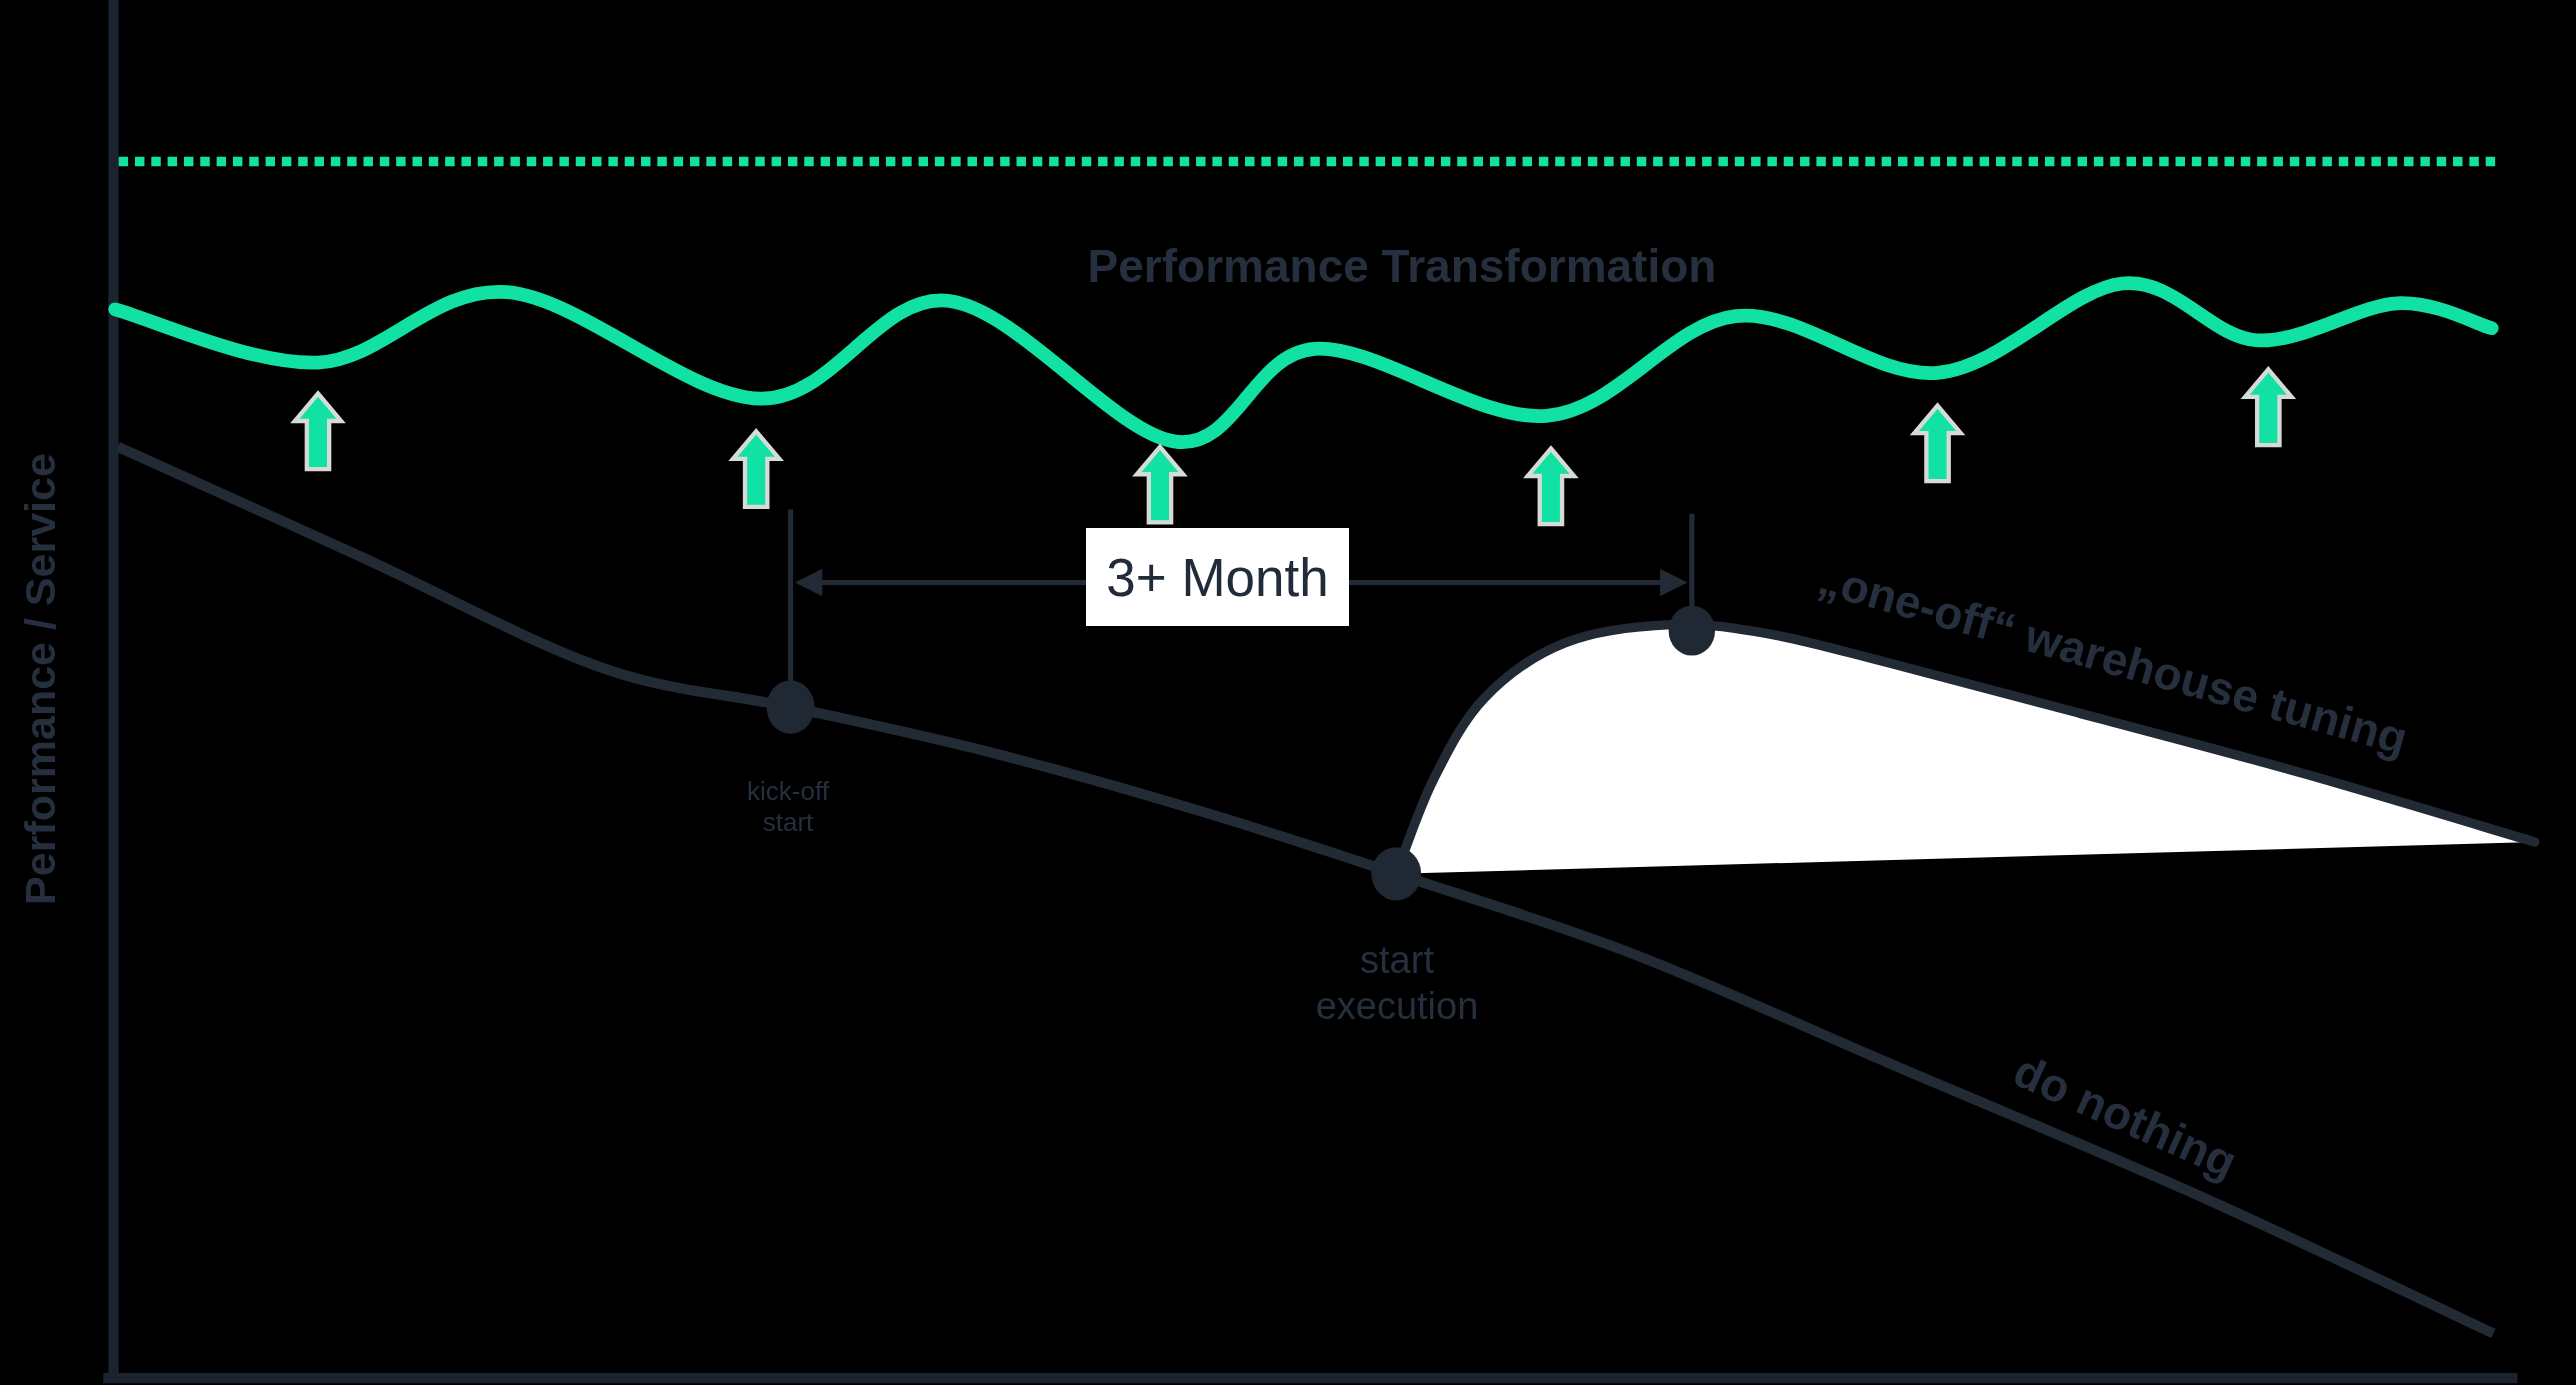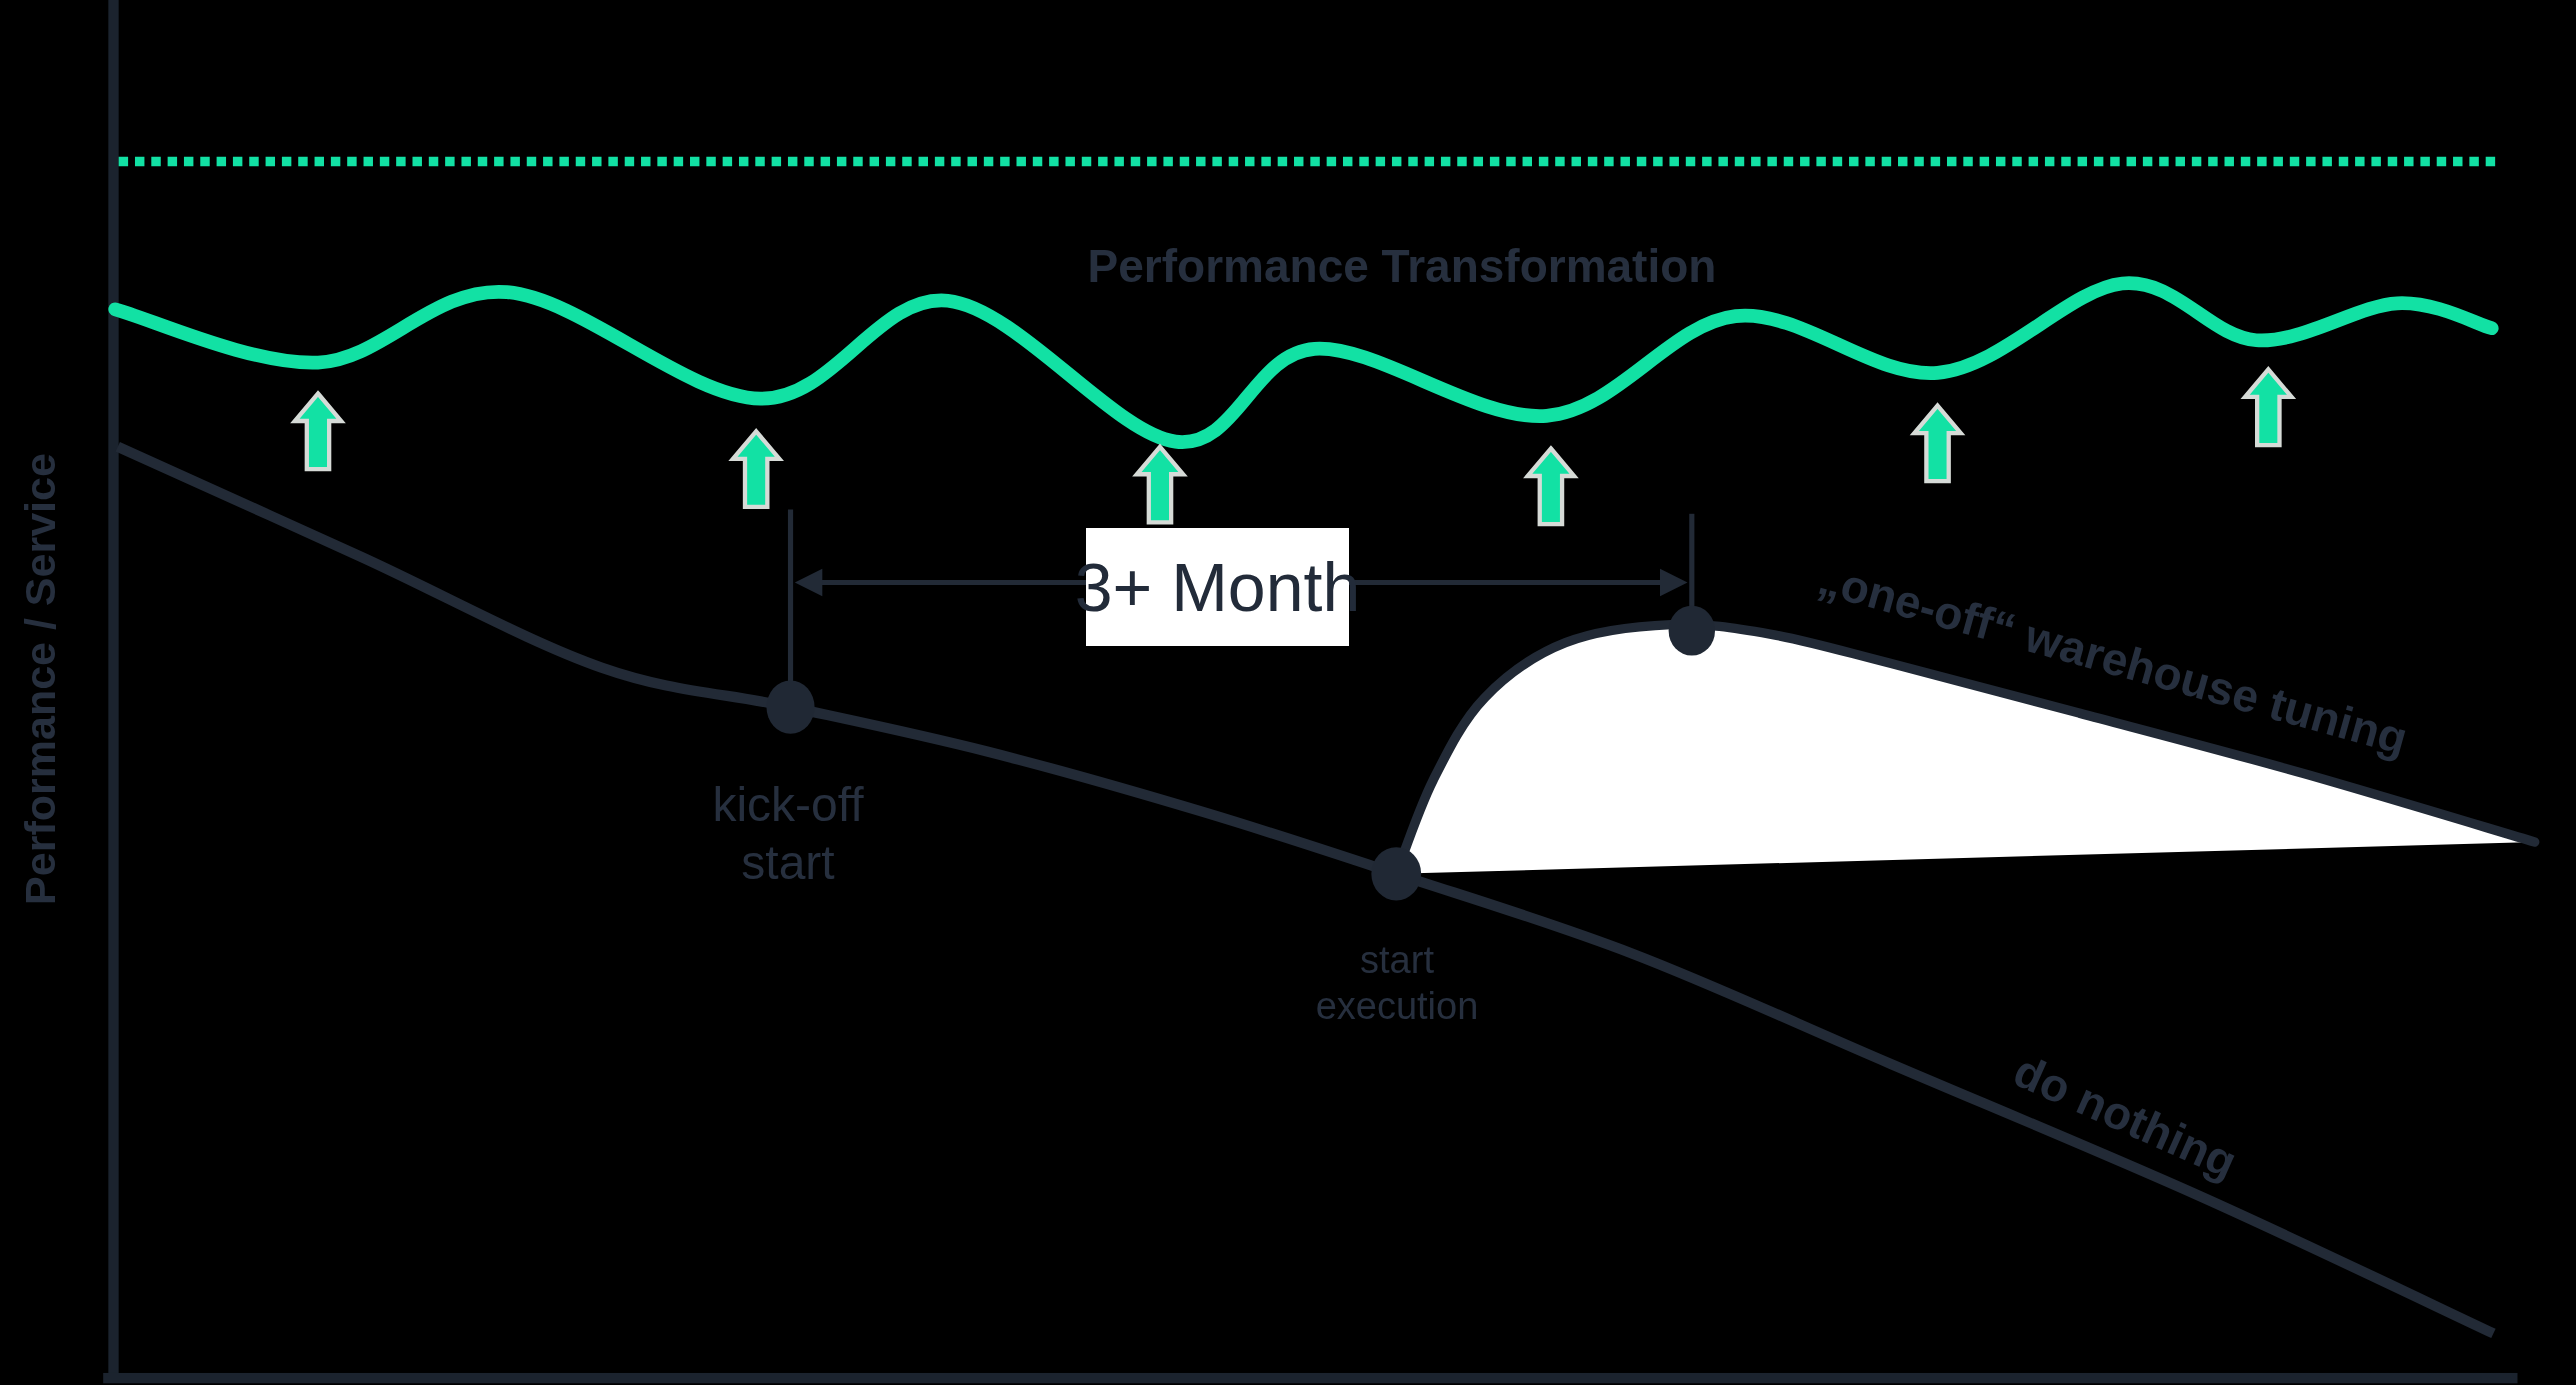--- a/index.html
+++ b/index.html
@@ -6,26 +6,26 @@
   #stage{position:relative;width:2576px;height:1385px;background:#000;overflow:hidden;
          font-family:"Liberation Sans",sans-serif;}
   #chart{position:absolute;left:0;top:0;}
   .txt{position:absolute;white-space:nowrap;}
   .navy{color:#262F3E;}
   .title{left:1409px;top:15.5px;transform:translateX(-50%);font-size:50px;font-weight:bold;}
   .continuous{left:1402px;top:239px;transform:translateX(-50%);font-size:46px;font-weight:bold;}
   .ylabel{left:40px;top:679px;transform:translate(-50%,-50%) rotate(-90deg);
           font-size:43px;font-weight:bold;}
   .kickoff{left:788px;top:776px;transform:translateX(-50%);text-align:center;
-           font-size:48px;line-height:1.2;}
+           font-size:26px;line-height:1.2;}
   .startexec{left:1397px;top:938px;transform:translateX(-50%);text-align:center;
              font-size:38px;line-height:1.2;}
-  .monthbox{left:1086px;top:528px;width:263px;height:118px;background:#FFFFFF;
+  .monthbox{left:1086px;top:528px;width:263px;height:98px;background:#FFFFFF;
             display:flex;align-items:center;justify-content:center;
-            font-size:68px;color:#222B39;}
+            font-size:53px;color:#222B39;}
   .oneoff{left:1820px;top:550px;transform:rotate(15.5deg);transform-origin:0 50%;
           font-size:46px;font-weight:bold;}
   .donothing{left:2017px;top:1041px;transform:rotate(24deg);transform-origin:0 50%;
              font-size:46px;font-weight:bold;}
 </style>
 </head>
 <body>
 
 <div id="stage">
   <svg id="chart" width="2576" height="1385" viewBox="0 0 2998 1612">

